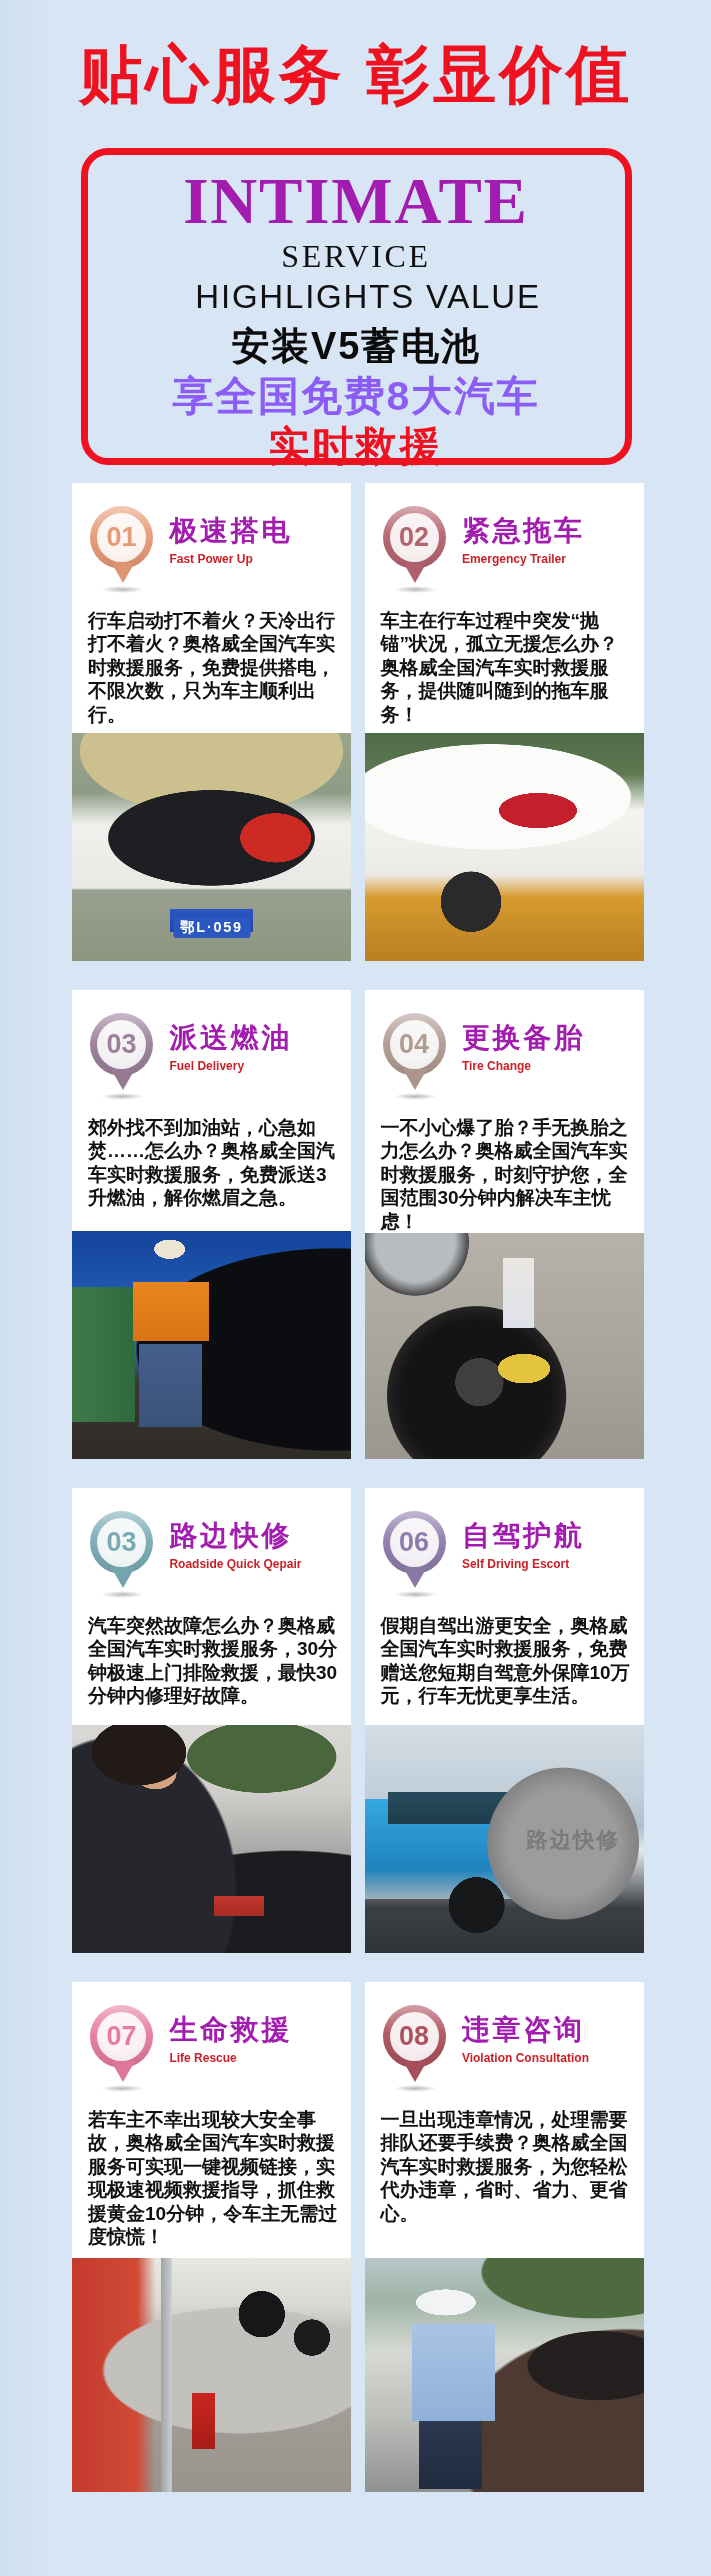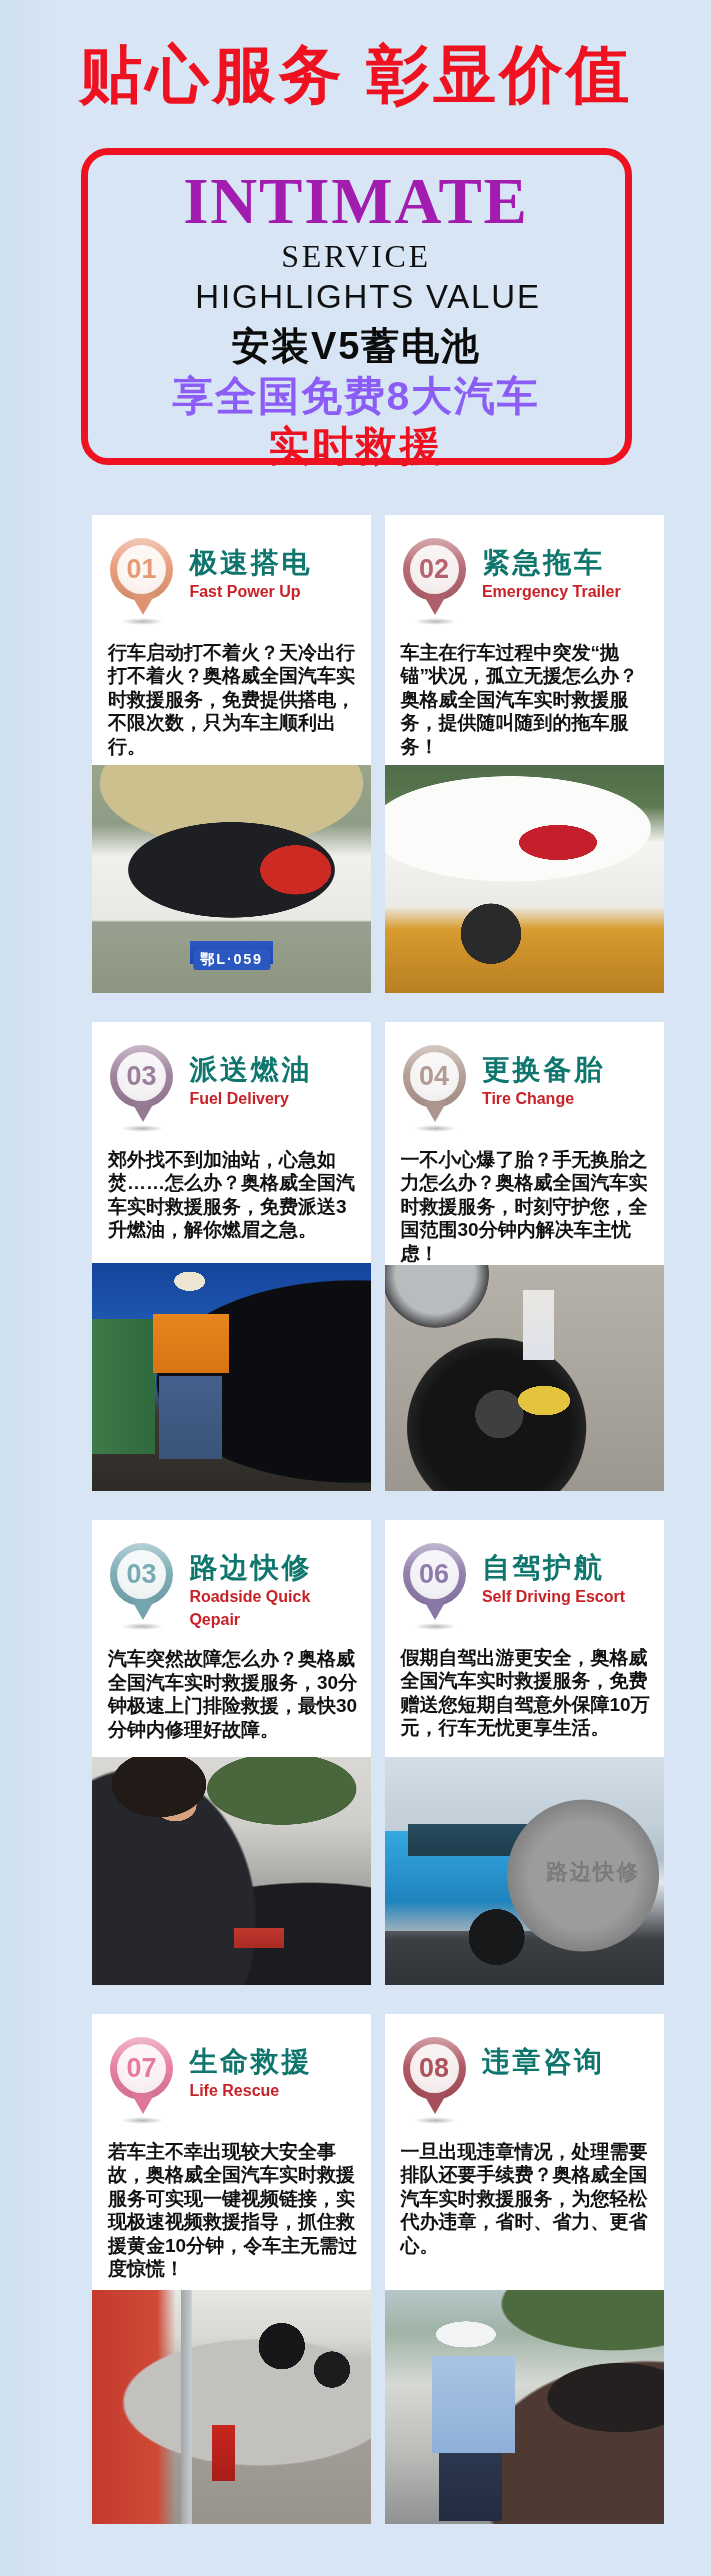--- a/index.html
+++ b/index.html
@@ -26,26 +26,26 @@
   }
   .hero-en1{font-family:"Liberation Serif",serif;font-size:65px;line-height:70px;font-weight:700;color:#a21caf;letter-spacing:1.8px;}
   .hero-en2{font-family:"Liberation Serif",serif;font-size:32px;line-height:40px;color:#101010;letter-spacing:2.7px;}
   .hero-en3{font-family:Liberation Sans, sans-serif;font-size:33px;line-height:41px;color:#101010;letter-spacing:1.8px;margin-left:24px;}
   .hero-cn1{font-size:38px;line-height:52px;font-weight:600;color:#0c0c0c;letter-spacing:1.8px;margin-top:3.6px;}
   .hero-cn2{font-size:41px;line-height:49px;font-weight:900;color:#8b5cf6;letter-spacing:1.8px;}
   .hero-cn3{font-size:41px;line-height:50px;font-weight:900;color:#ee1220;letter-spacing:2.7px;}
 
   
   .cards{
-    margin-top:50px;
+    margin-top:18px;
     display:grid;
     grid-template-columns:279px 279px;
     grid-template-rows:478px 469px 465px 510px;
     column-gap:13.5px;row-gap:29px;
-    padding-left:92px;
+    padding-left:72px;
   }
   .card{background:#ffffff;display:flex;flex-direction:column;overflow:hidden;}
 
   .card-head{display:flex;align-items:flex-start;gap:14.4px;padding:23.4px 7.2px 0 18px;}
   .pin{width:65px;flex:none;}
   .pin-ball{
     width:63px;height:63px;border-radius:50%;
     background-color:var(--pin);
     background-image:linear-gradient(180deg,rgba(255,255,255,.45),rgba(255,255,255,.05) 45%,rgba(0,0,0,.10));
     display:flex;align-items:center;justify-content:center;
@@ -58,22 +58,22 @@
   }
   .pin-tail{
     width:0;height:0;margin:-7.2px auto 0;
     border-left:12.6px solid transparent;border-right:12.6px solid transparent;
     border-top:21.6px solid var(--pin);
     filter:brightness(.96);
   }
   .pin-shadow{width:43px;height:7.2px;margin:2.7px auto 0;border-radius:50%;
     background:radial-gradient(ellipse at center,rgba(0,0,0,.28),rgba(0,0,0,0) 70%);}
   .titles{margin-top:7.2px;}
-  .card-title-cn{font-size:28px;line-height:34px;font-weight:900;letter-spacing:2.7px;color:#0f766e;}
-  .card-title-en{font-size:16px;line-height:23.4px;font-weight:700;color:#c92127;}
+  .card-title-cn{font-size:28px;line-height:34px;font-weight:900;letter-spacing:2.7px;color:#a21caf;}
+  .card-title-en{font-size:12px;line-height:23.4px;font-weight:700;color:#c92127;}
 
   .desc{margin:16px 12.6px 0 16px;font-size:19px;line-height:23.4px;font-weight:700;color:#111111;}
 
   
   .photo{margin-top:auto;height:228px;width:100%;position:relative;background-color:#9a9a9a;background-repeat:no-repeat;}
   .card:nth-child(n+7) .photo{height:234px;}
 
   .photo-jump-start{
     background-image:
       linear-gradient(#2b57c0,#1e46ae),
@@ -340,20 +340,21 @@
       <div class="card-head">
         <div class="pin">
           <div class="pin-ball">
             <div class="pin-inner">08</div>
           </div>
           <div class="pin-tail"></div>
           <div class="pin-shadow"></div>
         </div>
         <div class="titles">
           <div class="card-title-cn">违章咨询</div>
+          <div class="card-title-en">Violation Consultation</div>
         </div>
       </div>
       <div class="desc">一旦出现违章情况，处理需要排队还要手续费？奥格威全国汽车实时救援服务，为您轻松代办违章，省时、省力、更省心。</div>
       <div class="photo photo-violation">
         
         
       </div>
     </div>
   </div>
 

